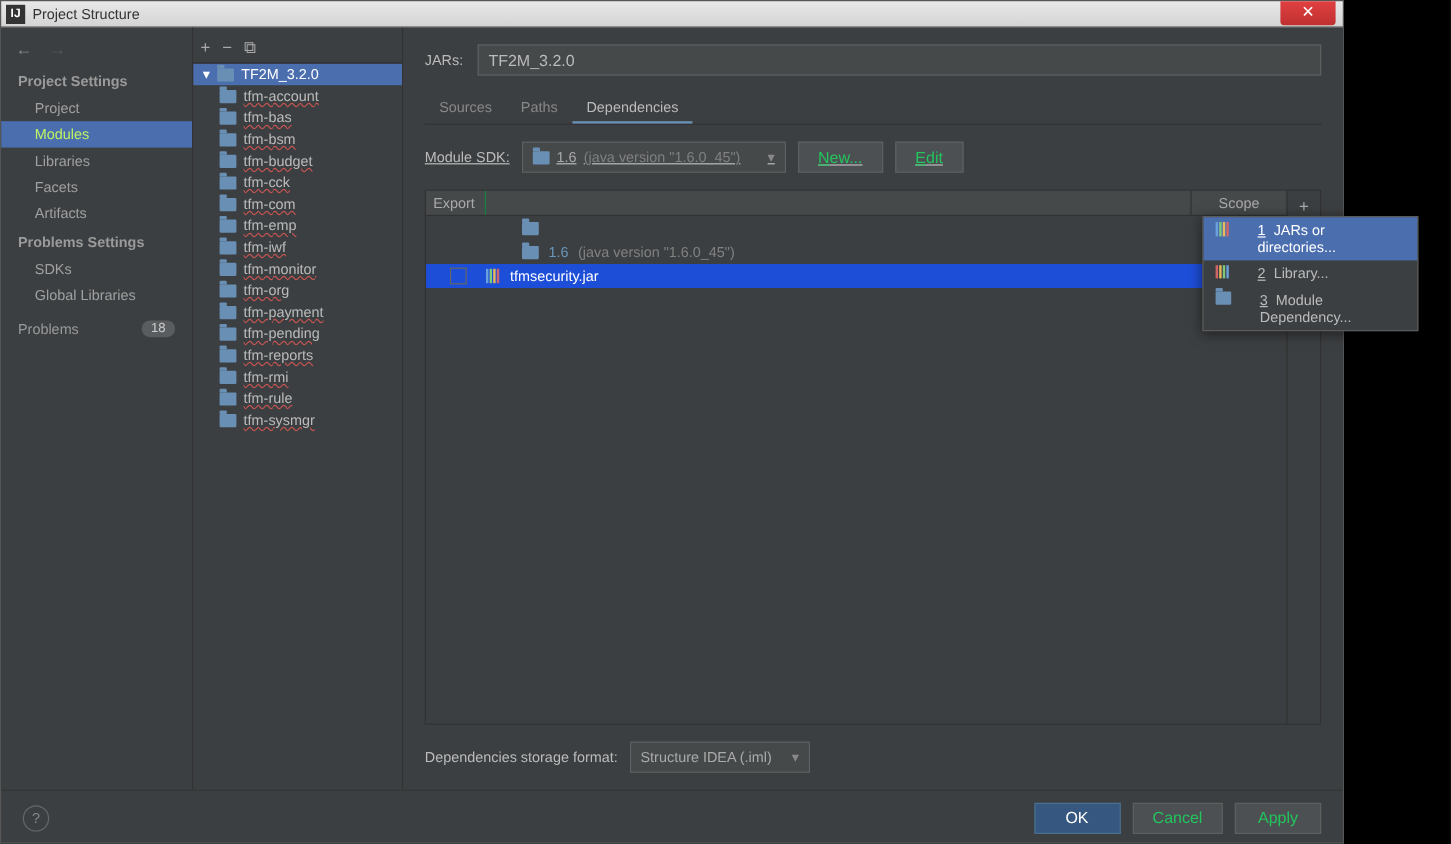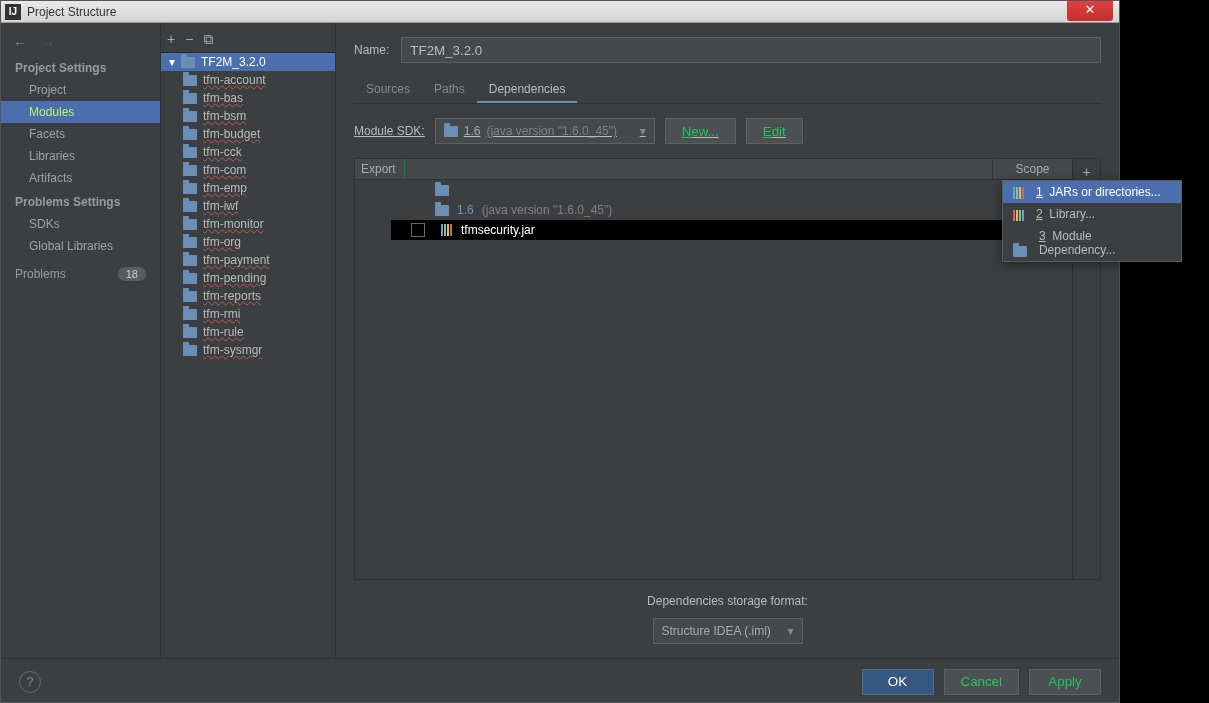--- a/index.html
+++ b/index.html
@@ -248,23 +248,22 @@
   align-items: center;
   padding: 3px 6px;
   gap: 8px;
   color: #bbb;
 }
 .dep-row .cb { width: 14px; height:14px; border:1px solid #666; margin-left: 14px; visibility:hidden;}
 .dep-row.has-cb .cb { visibility:visible; }
 .dep-row .dep-icon { width:14px; display:flex; justify-content:center; margin-left: 38px;}
 .dep-row.has-cb .dep-icon{ margin-left: 6px;}
 .dep-row.selected {
-  background: #000000;
+  background: #1d4ed8;
   color: #fff;
-  margin-left: 36px;
 }
 .dep-row .link-like { color: #6897bb; }
 .dep-row .muted { color: #808080; }
 .dep-row .scope-val {
   margin-left: auto;
   margin-right: 8px;
   color: #ccc;
   display:flex; align-items:center; gap:4px;
 }
 .deps-actions {
@@ -277,21 +276,20 @@
 .action-btn {
   width: 22px; height: 22px;
   display:flex;align-items:center;justify-content:center;
   color:#aaa; cursor:pointer;
   font-size: 14px;
 }
 
 .storage-row {
   display:flex; align-items:center; gap: 10px;
   padding: 14px 0 6px;
-  flex-direction: column;
 }
 .combo.small { min-width: 150px; }
 
 .footer {
   height: 46px;
   border-top: 1px solid #323232;
   display:flex;
   align-items:center;
   padding: 0 18px;
   gap: 10px;
@@ -309,21 +307,21 @@
   position: absolute;
   left: 1002px;
   top: 180px;
   width: 180px;
   background: #3c3f41;
   border: 1px solid #5a5a5a;
   box-shadow: 0 2px 10px rgba(0,0,0,.5);
   z-index: 10;
 }
 .popup-item {
-  display:flex; align-items:flex-end; gap:12px;
+  display:flex; align-items:flex-start; gap:24px;
   padding: 4px 10px;
   color:#bbb;
   cursor:pointer;
 }
 .popup-item.selected {
   background:#4b6eaf; color:#fff;
 }
 .mn { text-decoration: underline; }
 .bars-icon {
   display:inline-flex; gap:1px;
@@ -356,22 +354,22 @@
 
     <div class="leftnav">
       <div class="nav-arrows">
         <span>←</span>
         <span style="color:#555">→</span>
       </div>
       <div class="nav-heading">Project Settings</div>
       <div id="nav-project-items">
           <div class="nav-item">Project</div>
           <div class="nav-item selected">Modules</div>
+          <div class="nav-item">Libraries</div>
           <div class="nav-item">Facets</div>
-          <div class="nav-item">Libraries</div>
           <div class="nav-item">Artifacts</div>
         </div>
       <div class="nav-heading">Problems Settings</div>
       <div id="nav-platform-items">
           <div class="nav-item">SDKs</div>
           <div class="nav-item">Global Libraries</div>
         </div>
       <div class="nav-problems">
         <span>Problems</span>
         <span class="badge">18</span>
@@ -452,21 +450,21 @@
           </div>
           <div class="tree-item child">
             <span class="folder-icon"></span>
             <span class="wavy">tfm-sysmgr</span>
           </div>
         </div>
     </div>
 
     <div class="main-panel">
       <div class="name-row">
-        <label>Name:</label>
+        <label>JARs:</label>
         <input class="name-input" value="TF2M_3.2.0" style="">
       </div>
 
       <div class="tabs" id="tabs">
           <div class="tab">Sources</div>
           <div class="tab">Paths</div>
           <div class="tab active">Dependencies</div>
         </div>
 
       <div class="sdk-row">

